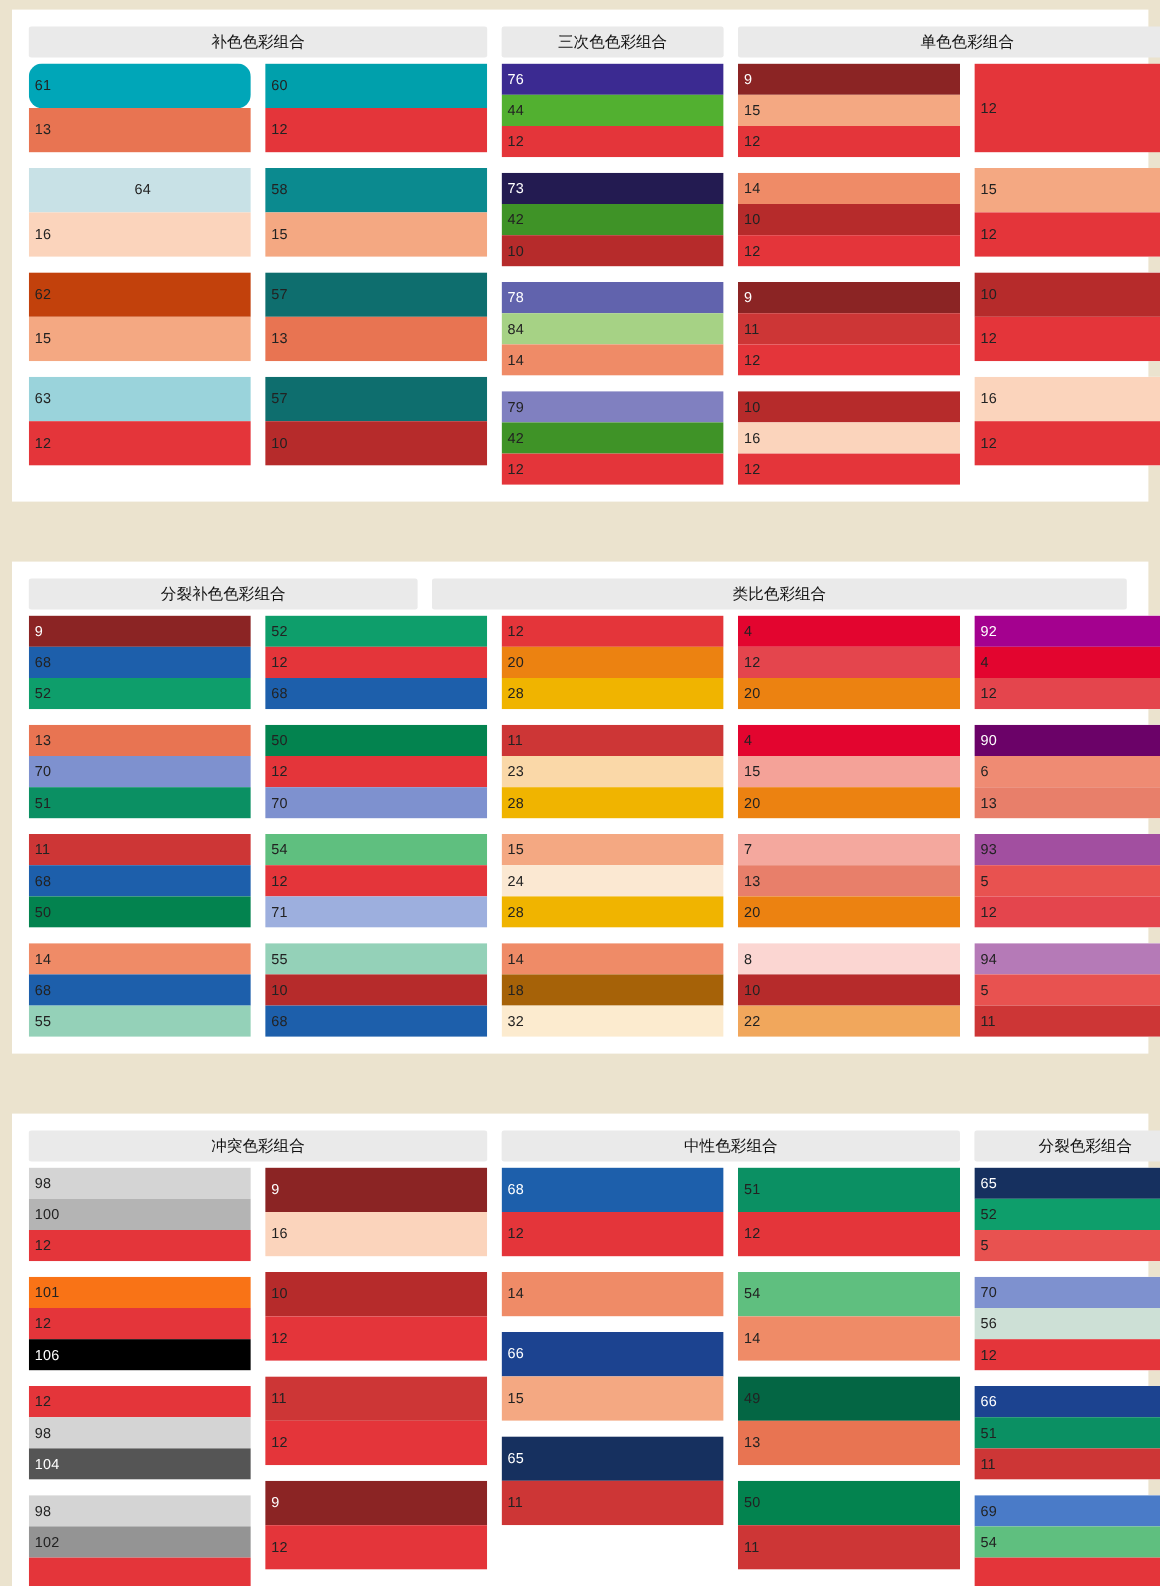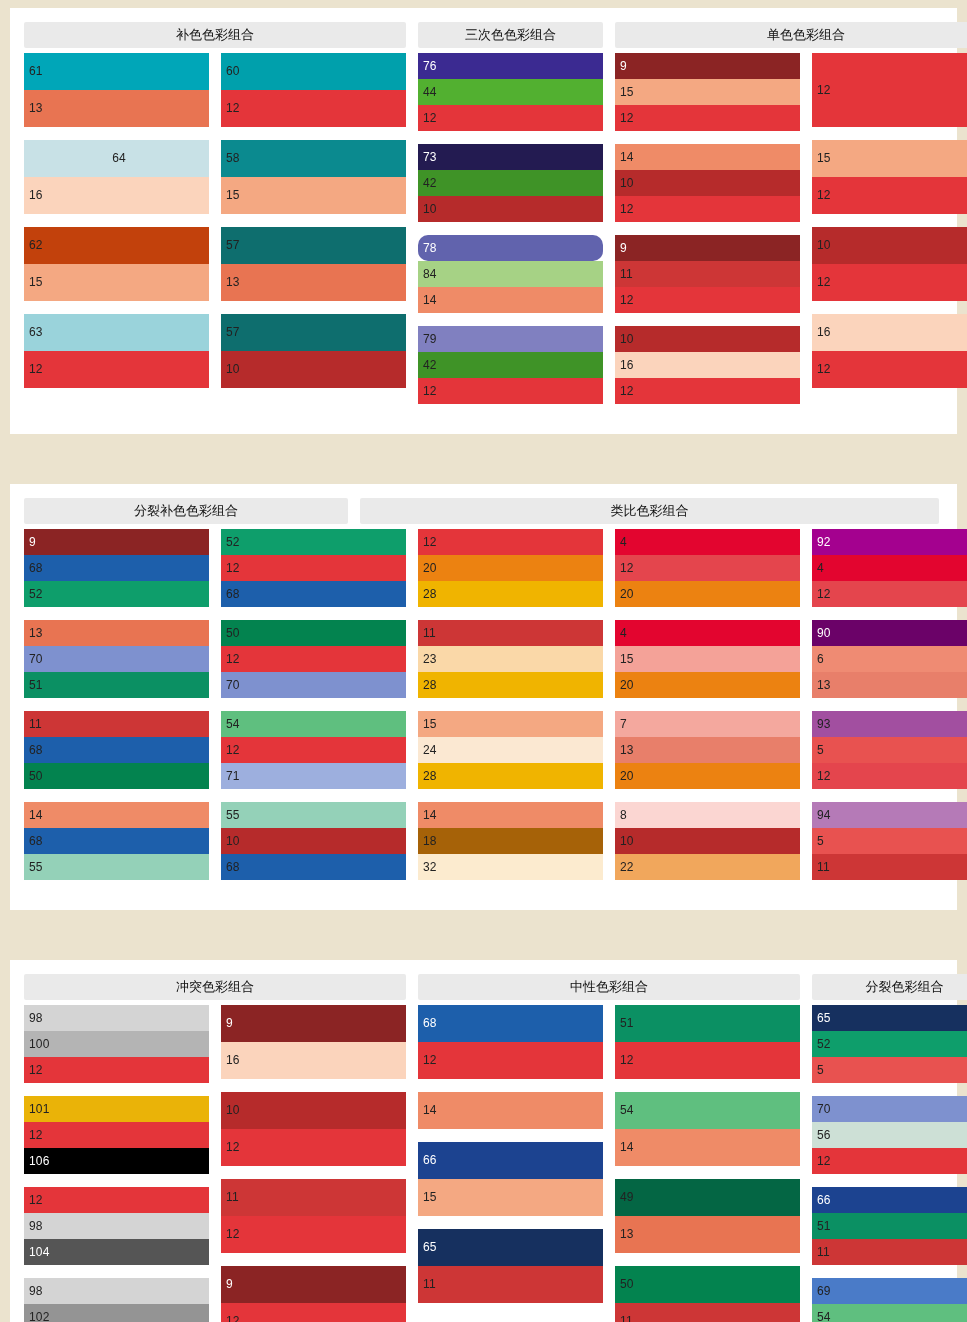--- a/index.html
+++ b/index.html
@@ -52,21 +52,21 @@
     width: 185px;
     flex: 0 0 185px;
   }
   .card {
     width: 185px;
     box-sizing: border-box;
     margin-bottom: 13px;
     overflow: hidden;
     background: #ffffff;
   }
-  .card:last-child { margin-bottom: 16px; }
+  .card:last-child { margin-bottom: 0; }
   .swatch {
     height: 26px;
     line-height: 26px;
     padding-left: 5px;
     font-size: 12px;
     color: #222;
     box-sizing: border-box;
     font-family: "Liberation Sans", sans-serif;
     letter-spacing: 0.2px;
     white-space: nowrap;
@@ -84,21 +84,21 @@
   <div id="panels">
       <div class="panel">
         <div class="panel-head">
           <div class="sec-title" style="width: 382px; flex: 0 0 auto; background: rgb(234, 234, 234);">补色色彩组合</div>
           <div class="sec-title" style="width: 185px; flex: 0 0 auto; background: rgb(234, 234, 234);">三次色色彩组合</div>
           <div class="sec-title" style="width: 382px; flex: 0 0 auto; background: rgb(234, 234, 234);">单色色彩组合</div>
         </div>
         <div class="grid-row">
           <div class="col">
             <div class="card n2">
-              <div class="swatch" title="61" style="background: rgb(0, 166, 184);"><span>61</span></div>
+              <div class="swatch" title="61" style="background: rgb(0, 166, 184); border-radius: 11px;"><span>61</span></div>
               <div class="swatch" title="13" style="background: rgb(232, 116, 82);"><span>13</span></div>
             </div>
             <div class="card n2">
               <div class="swatch" title="64" style="background: rgb(200, 225, 230); text-align: center;"><span>64</span></div>
               <div class="swatch" title="16" style="background: rgb(251, 212, 188);"><span>16</span></div>
             </div>
             <div class="card n2">
               <div class="swatch" title="62" style="background: #c2410c;"><span>62</span></div>
               <div class="swatch" title="15" style="background: rgb(244, 168, 130);"><span>15</span></div>
             </div>
@@ -130,21 +130,21 @@
               <div class="swatch lt" title="76" style="background: rgb(59, 42, 145);"><span>76</span></div>
               <div class="swatch" title="44" style="background: rgb(82, 176, 48);"><span>44</span></div>
               <div class="swatch" title="12" style="background: rgb(228, 53, 58);"><span>12</span></div>
             </div>
             <div class="card n3">
               <div class="swatch lt" title="73" style="background: rgb(35, 27, 81);"><span>73</span></div>
               <div class="swatch" title="42" style="background: rgb(63, 147, 39);"><span>42</span></div>
               <div class="swatch" title="10" style="background: rgb(182, 43, 43);"><span>10</span></div>
             </div>
             <div class="card n3">
-              <div class="swatch lt" title="78" style="background: rgb(97, 99, 173); border-radius: 10px;"><span>78</span></div>
+              <div class="swatch lt" title="78" style="background: rgb(97, 99, 173);"><span>78</span></div>
               <div class="swatch" title="46" style="background: rgb(166, 210, 133);"><span>84</span></div>
               <div class="swatch" title="14" style="background: rgb(239, 139, 103);"><span>14</span></div>
             </div>
             <div class="card n3">
               <div class="swatch" title="79" style="background: rgb(128, 128, 192);"><span>79</span></div>
               <div class="swatch" title="42" style="background: rgb(63, 147, 39);"><span>42</span></div>
               <div class="swatch" title="12" style="background: rgb(228, 53, 58);"><span>12</span></div>
             </div>
           </div>
           <div class="col">
@@ -313,21 +313,21 @@
           <div class="sec-title" style="width: 185px; flex: 0 0 auto; background: rgb(234, 234, 234);">分裂色彩组合</div>
         </div>
         <div class="grid-row">
           <div class="col">
             <div class="card n3">
               <div class="swatch" title="98" style="background: rgb(212, 212, 212);"><span>98</span></div>
               <div class="swatch" title="100" style="background: rgb(180, 180, 180);"><span>100</span></div>
               <div class="swatch" title="12" style="background: rgb(228, 53, 58);"><span>12</span></div>
             </div>
             <div class="card n3">
-              <div class="swatch" title="101" style="background: #eab308;"><span>101</span></div>
+              <div class="swatch" title="101" style="background: #f97316;"><span>101</span></div>
               <div class="swatch" title="12" style="background: rgb(228, 53, 58);"><span>12</span></div>
               <div class="swatch lt" title="106" style="background: rgb(0, 0, 0);"><span>106</span></div>
             </div>
             <div class="card n3">
               <div class="swatch" title="12" style="background: rgb(228, 53, 58);"><span>12</span></div>
               <div class="swatch" title="98" style="background: rgb(212, 212, 212);"><span>98</span></div>
               <div class="swatch lt" title="104" style="background: rgb(85, 85, 85);"><span>104</span></div>
             </div>
             <div class="card n3">
               <div class="swatch" title="98" style="background: rgb(212, 212, 212);"><span>98</span></div>

